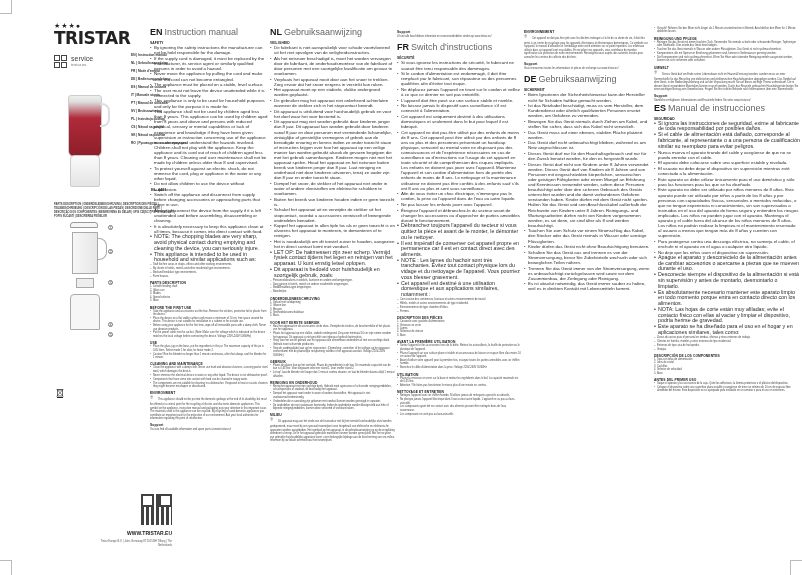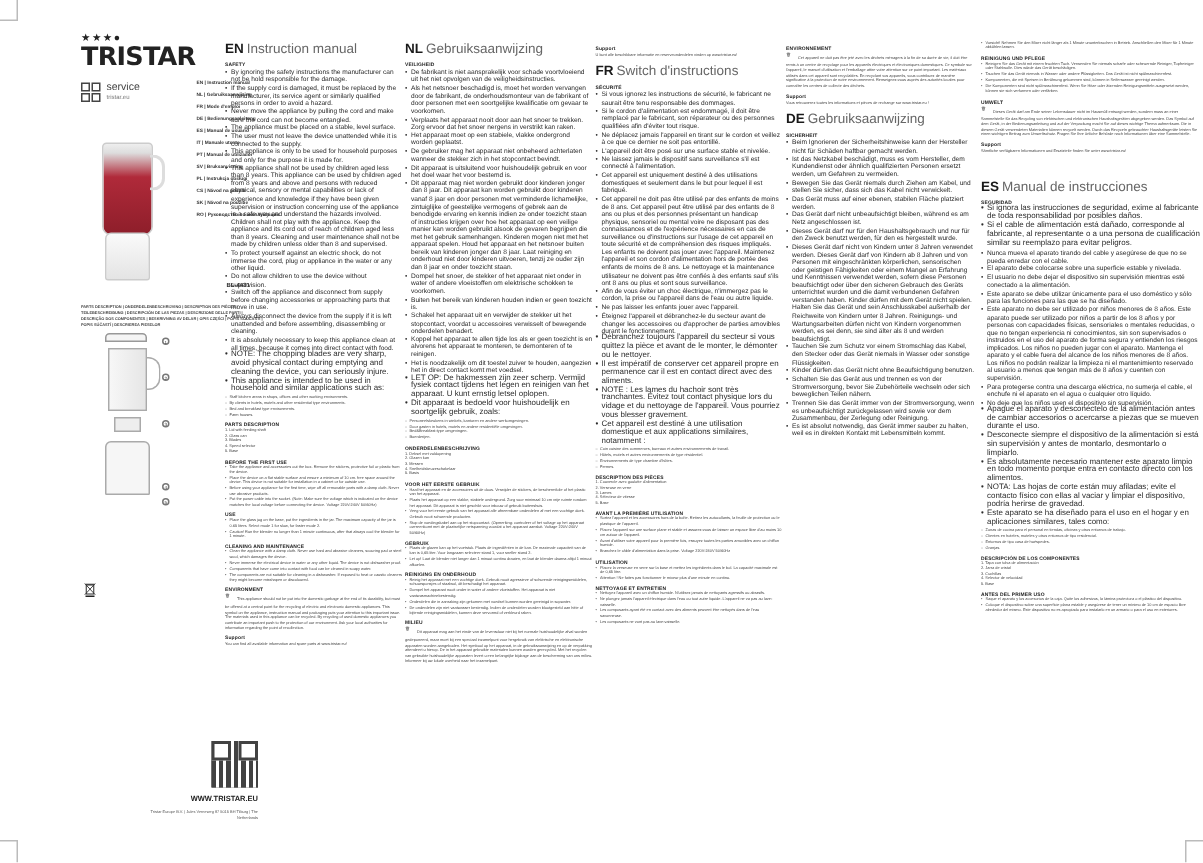--- a/index.html
+++ b/index.html
@@ -327,21 +327,21 @@
     <ul class="xs">
       <li>Reinigen Sie das Gerät mit einem feuchten Tuch. Verwenden Sie niemals scharfe oder scheuernde Reiniger, Topfreiniger oder Stahlwolle. Dies würde das Gerät beschädigen.</li>
       <li>Tauchen Sie das Gerät niemals in Wasser oder andere Flüssigkeiten. Das Gerät ist nicht spülmaschinenfest.</li>
       <li>Komponenten, die mit Speisen in Berührung gekommen sind, können in Seifenwasser gereinigt werden.</li>
       <li>Die Komponenten sind nicht spülmaschinenfest. Wenn Sie Hitze oder ätzenden Reinigungsmitteln ausgesetzt werden, können sie sich verformen oder verfärben.</li>
     </ul>
     <h2>UMWELT</h2>
     <p class="xs"><span class="env-icon">🗑</span><span>Dieses Gerät darf am Ende seiner Lebensdauer nicht im Hausmüll entsorgt werden, sondern muss an einer Sammelstelle für das Recycling von elektrischen und elektronischen Haushaltsgeräten abgegeben werden. Das Symbol auf dem Gerät, in der Bedienungsanleitung und auf der Verpackung macht Sie auf dieses wichtige Thema aufmerksam. Die in diesem Gerät verwendeten Materialien können recycelt werden. Durch das Recyceln gebrauchter Haushaltsgeräte leisten Sie einen wichtigen Beitrag zum Umweltschutz. Fragen Sie Ihre örtliche Behörde nach Informationen über eine Sammelstelle.</span></p>
     <h2>Support</h2>
     <p class="xs">Sämtliche verfügbaren Informationen und Ersatzteile finden Sie unter www.tristar.eu!</p>
-    <h1 style="margin-top:16px"><b>ES</b><span>Manual de instrucciones</span></h1>
+    <h1 style="margin-top:0"><b>ES</b><span>Manual de instrucciones</span></h1>
     <h2>SEGURIDAD</h2>
     <ul class="big">
       <li>Si ignora las instrucciones de seguridad, exime al fabricante de toda responsabilidad por posibles daños.</li>
       <li>Si el cable de alimentación está dañado, corresponde al fabricante, al representante o a una persona de cualificación similar su reemplazo para evitar peligros.</li>
     </ul>
     <ul>
       <li>Nunca mueva el aparato tirando del cable y asegúrese de que no se pueda enredar con el cable.</li>
       <li>El aparato debe colocarse sobre una superficie estable y nivelada.</li>
       <li>El usuario no debe dejar el dispositivo sin supervisión mientras esté conectado a la alimentación.</li>
       <li>Este aparato se debe utilizar únicamente para el uso doméstico y sólo para las funciones para las que se ha diseñado.</li>

